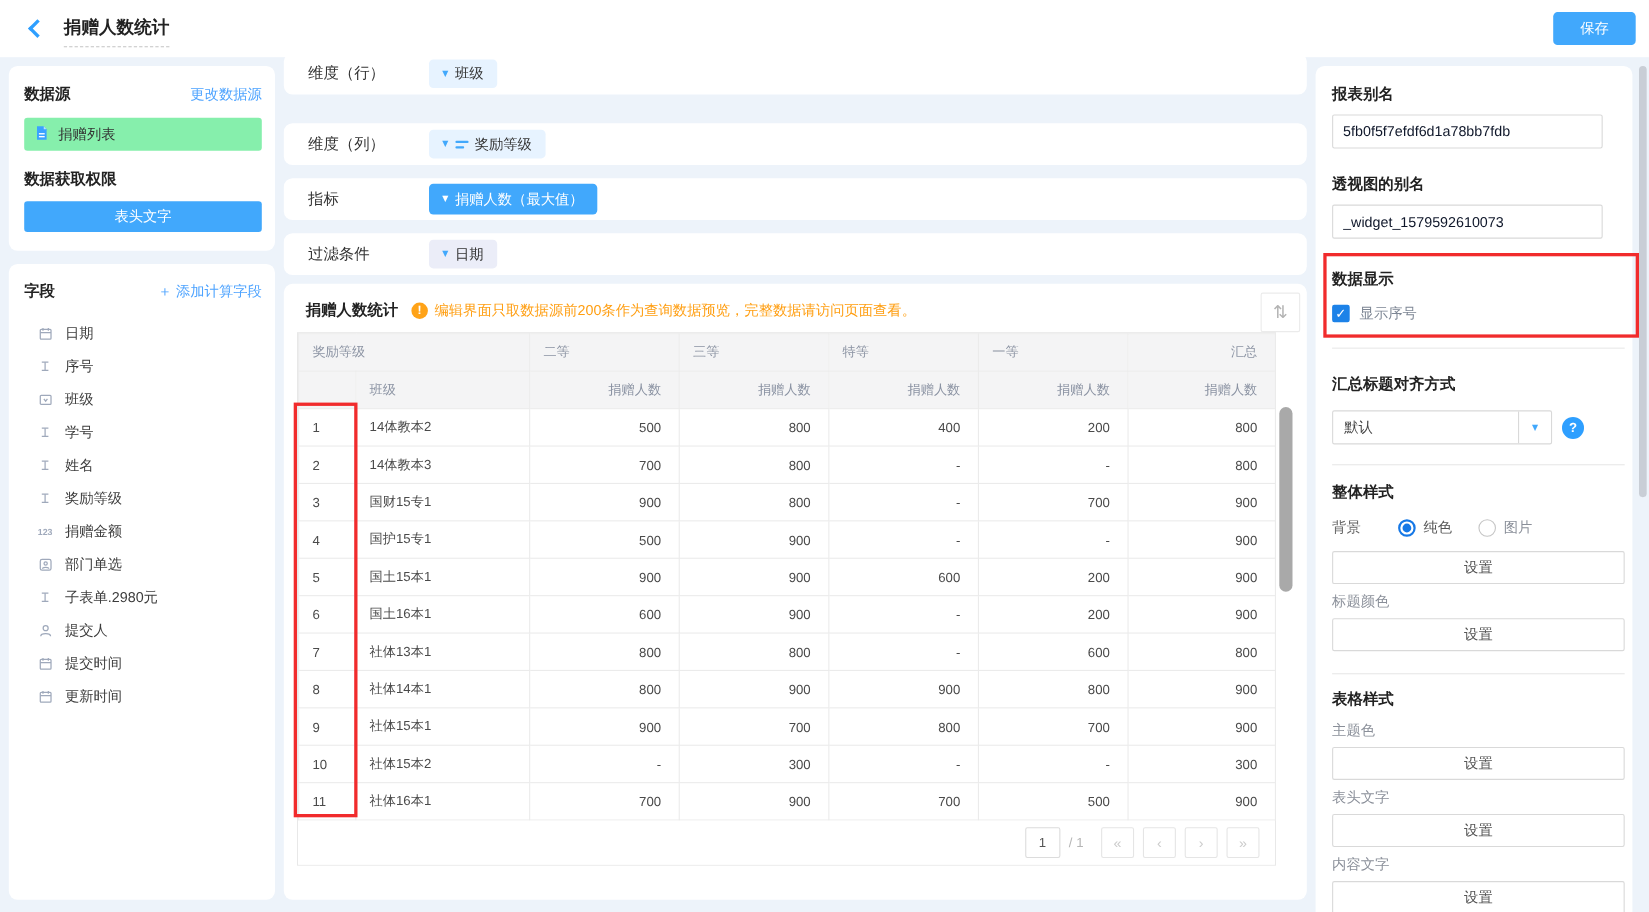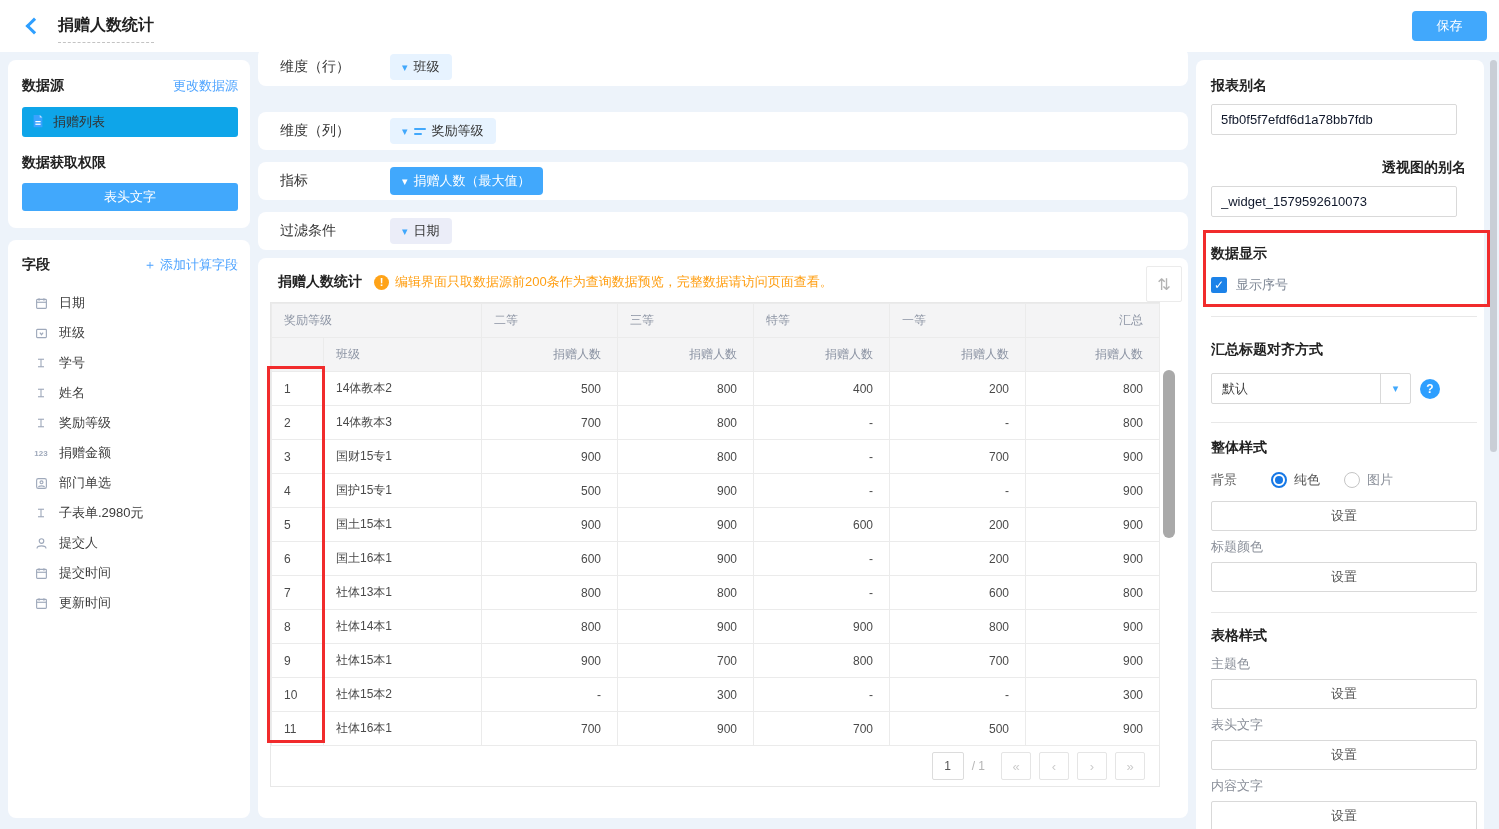--- a/index.html
+++ b/index.html
@@ -13,21 +13,21 @@
   .page-title { position:absolute; left:58px; top:15px; font-size:16px; font-weight:bold; color:#222; padding-bottom:6px; border-bottom:1px dashed #c3c3c3; }
   .save-btn { position:absolute; left:1412px; top:11px; width:75px; height:30px; background:#41a8fc; color:#fff; border:none; border-radius:4px; font-size:13px; cursor:pointer; }
 
   .card { position:absolute; background:#fff; border-radius:8px; }
 
   
   .ds-card { left:8px; top:60px; width:242px; height:168px; padding:17px 12px 0 14px; }
   .panel-h { font-size:14px; font-weight:bold; color:#222; }
   .row-between { display:flex; justify-content:space-between; align-items:center; }
   .link { color:#4da3ff; font-size:13px; cursor:pointer; }
-  .source-item { margin-top:12px; height:30px; background:#0ea5e9; border-radius:3px; display:flex; align-items:center; gap:8px; padding:0 9px; font-size:13px; color:#333; cursor:pointer; }
+  .source-item { margin-top:12px; height:30px; background:#86efac; border-radius:3px; display:flex; align-items:center; gap:8px; padding:0 9px; font-size:13px; color:#333; cursor:pointer; }
   .perm-title { margin-top:17px; }
   .perm-btn { margin-top:11px; width:216px; height:28px; background:#41a8fc; color:#fff; border:none; border-radius:3px; font-size:13px; cursor:pointer; }
 
   .fields-card { left:8px; top:240px; width:242px; height:578px; padding:16px 12px 0 14px; overflow:hidden; }
   .field-list { margin-top:14px; }
   .field-item { height:30px; display:flex; align-items:center; gap:10px; padding-left:11px; font-size:13px; color:#3c3c3c; cursor:pointer; }
   .field-item .fi { width:16px; display:flex; justify-content:center; align-items:center; color:#9fa9bb; }
   .fi svg { display:block; }
   .num123 { font-size:8px; color:#9fa9bb; font-weight:bold; letter-spacing:0; }
 
@@ -61,21 +61,21 @@
   .pager { height:40px; display:flex; align-items:center; justify-content:flex-end; gap:8px; padding-right:14px; background:#fff; }
   .pager input { width:32px; height:28px; border:1px solid #dcdcdc; border-radius:2px; text-align:center; font-size:12px; color:#555; }
   .pager .total { color:#b5b5b5; font-size:12px; margin-right:8px; }
   .pg-btn { width:30px; height:28px; border:1px solid #e5e5e5; border-radius:2px; background:#fff; color:#ccc; font-size:13px; display:flex; align-items:center; justify-content:center; cursor:pointer; }
   .tbl-scrollbar { position:absolute; left:905px; top:112px; width:12px; height:168px; background:#a9a9a9; border-radius:6px; }
 
   
   .settings-card { left:1196px; top:60px; width:288px; height:785px; padding:17px 18px 0 15px; overflow:hidden; }
   .set-h { font-size:14px; font-weight:bold; color:#222; }
   .set-input { margin-top:9px; width:246px; height:31px; border:1px solid #d9d9d9; border-radius:2px; padding:0 9px; font-size:13px; color:#0f172a; background:#fff; }
-  .mt24 { margin-top:24px;text-align:right; } .mt28 { margin-top:28px; }
+  .mt24 { margin-top:24px; } .mt28 { margin-top:28px; }
   .chk-row { margin-top:13px; display:flex; align-items:center; gap:9px; height:18px; }
   .chk { width:16px; height:16px; background:#1c82e8; border-radius:2px; color:#fff; font-size:12px; display:flex; align-items:center; justify-content:center; cursor:pointer; }
   .chk-label { font-size:13px; color:#7d8694; }
   .divider { margin-top:22px; border-top:1px solid #e8e8e8; width:266px; }
   .select-row { margin-top:14px; display:flex; align-items:center; gap:9px; }
   .select { width:200px; height:31px; border:1px solid #d9d9d9; border-radius:2px; display:flex; align-items:center; cursor:pointer; background:#fff; }
   .select .sel-val { flex:1; padding:0 10px; font-size:13px; color:#444; }
   .select .sel-caret { width:30px; height:100%; border-left:1px solid #d9d9d9; display:flex; align-items:center; justify-content:center; color:#41a8fc; font-size:11px; }
   .help-ico { width:20px; height:20px; border-radius:50%; background:#2e9fff; color:#fff; font-size:12px; font-weight:bold; display:flex; align-items:center; justify-content:center; cursor:pointer; }
   .radio-row { margin-top:14px; display:flex; align-items:center; font-size:13px; color:#555; }
@@ -134,20 +134,30 @@
         <div class="field-item">
           <span class="fi">
             <svg width="13" height="13" viewBox="0 0 16 16" fill="none" stroke="#9fa9bb" stroke-width="1.4">
               <rect x="2" y="3" width="12" height="11" rx="1"></rect>
               <line x1="5" y1="1.5" x2="5" y2="4.5"></line>
               <line x1="11" y1="1.5" x2="11" y2="4.5"></line>
               <line x1="2" y1="6.5" x2="14" y2="6.5"></line>
             </svg>
           </span>
           <span>日期</span>
+        </div>
+        <div class="field-item">
+          <span class="fi">
+            <svg width="12" height="12" viewBox="0 0 16 16" fill="none" stroke="#9fa9bb" stroke-width="1.5">
+              <line x1="4" y1="3" x2="12" y2="3"></line>
+              <line x1="4" y1="13" x2="12" y2="13"></line>
+              <line x1="8" y1="3" x2="8" y2="13"></line>
+            </svg>
+          </span>
+          <span>序号</span>
         </div>
         <div class="field-item">
           <span class="fi">
             <svg width="13" height="13" viewBox="0 0 16 16" fill="none" stroke="#9fa9bb" stroke-width="1.4">
               <rect x="2" y="3" width="12" height="10" rx="1"></rect>
               <polyline points="6,7 8,9.5 10,7"></polyline>
             </svg>
           </span>
           <span>班级</span>
         </div>

